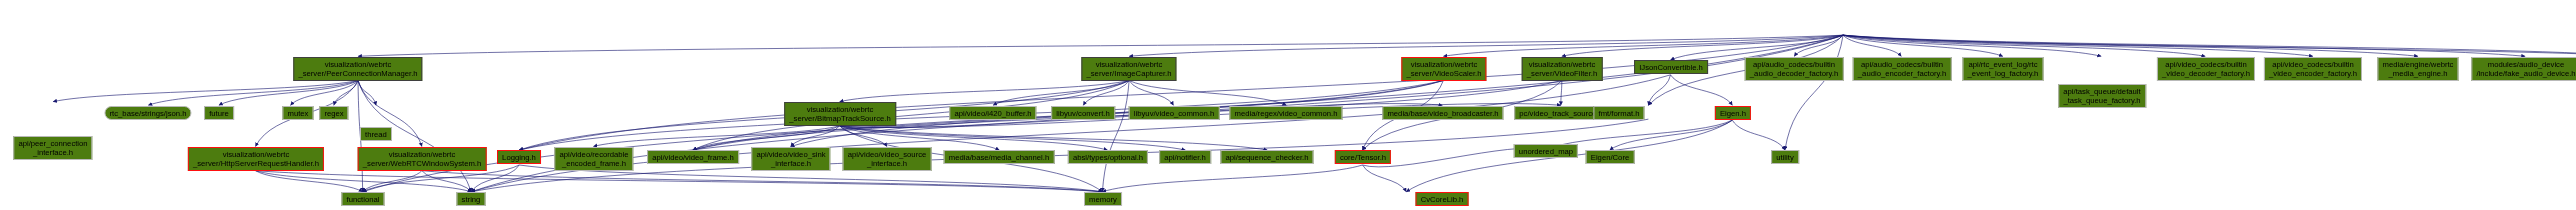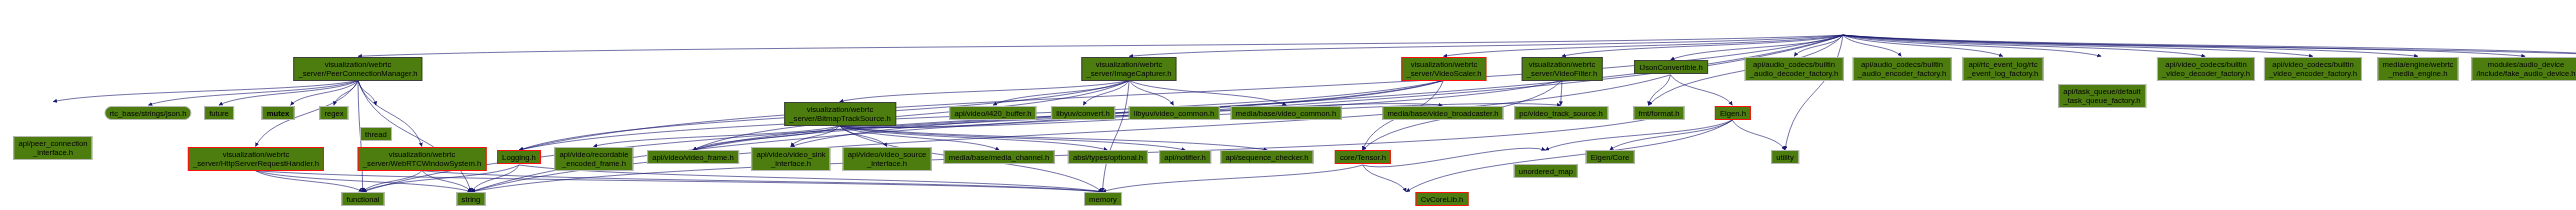--- a/index.html
+++ b/index.html
@@ -131,51 +131,51 @@
     <div class="node" style="left: 2313px; top: 57px;">api/video_codecs/builtin
 _video_encoder_factory.h</div>
     <div class="node" style="left: 2418px; top: 57px;">media/engine/webrtc
 _media_engine.h</div>
     <div class="node" style="left: 2526px; top: 57px;">modules/audio_device
 /include/fake_audio_device.h</div>
     <div class="node" style="left: 53px; top: 102px; margin-top: 34px;">api/peer_connection
 _interface.h</div>
     <div class="node" style="left: 148px; top: 106px; border-radius: 7px;">rtc_base/strings/json.h</div>
     <div class="node" style="left: 219px; top: 106px; text-align: center;">future</div>
-    <div class="node" style="left: 278px; top: 106px; font-weight: bold;">mutex</div>
+    <div class="node" style="left: 298px; top: 106px;">mutex</div>
     <div class="node" style="left: 334px; top: 106px;">regex</div>
     <div class="node" style="left: 376px; top: 106px; margin-top: 21px;">thread</div>
     <div class="node strong" style="left: 840px; top: 102px;">visualization/webrtc
 _server/BitmapTrackSource.h</div>
     <div class="node" style="left: 993px; top: 106px;">api/video/i420_buffer.h</div>
     <div class="node" style="left: 1083px; top: 106px;">libyuv/convert.h</div>
     <div class="node" style="left: 1174px; top: 106px;">libyuv/video_common.h</div>
-    <div class="node" style="left: 1286px; top: 106px;">media/base/video_common.h</div>
+    <div class="node" style="left: 1286px; top: 106px;">media/regex/video_common.h</div>
     <div class="node" style="left: 1443px; top: 106px;">media/base/video_broadcaster.h</div>
     <div class="node" style="left: 1561px; top: 106px;">pc/video_track_source.h</div>
-    <div class="node" style="left: 1619px; top: 106px; margin-left: 40px;">fmt/format.h</div>
+    <div class="node" style="left: 1619px; top: 106px;">fmt/format.h</div>
     <div class="node red" style="left: 1733px; top: 106px;">Eigen.h</div>
     <div class="node red" style="left: 256px; top: 147px;">visualization/webrtc
 _server/HttpServerRequestHandler.h</div>
     <div class="node red" style="left: 422px; top: 147px;">visualization/webrtc
 _server/WebRTCWindowSystem.h</div>
     <div class="node red" style="left: 519px; top: 150px;">Logging.h</div>
     <div class="node" style="left: 594px; top: 147px;">api/video/recordable
 _encoded_frame.h</div>
     <div class="node" style="left: 693px; top: 150px;">api/video/video_frame.h</div>
     <div class="node" style="left: 791px; top: 147px;">api/video/video_sink
 _interface.h</div>
     <div class="node" style="left: 887px; top: 147px;">api/video/video_source
 _interface.h</div>
     <div class="node" style="left: 999px; top: 150px;">media/base/media_channel.h</div>
     <div class="node" style="left: 1108px; top: 150px;">absl/types/optional.h</div>
     <div class="node" style="left: 1185px; top: 150px;">api/notifier.h</div>
     <div class="node" style="left: 1267px; top: 150px;">api/sequence_checker.h</div>
     <div class="node red" style="left: 1363px; top: 150px;">core/Tensor.h</div>
-    <div class="node" style="left: 1546px; top: 164px;">unordered_map</div>
+    <div class="node" style="left: 1546px; top: 144px;">unordered_map</div>
     <div class="node" style="left: 1610px; top: 150px;">Eigen/Core</div>
     <div class="node" style="left: 1785px; top: 150px;">utility</div>
     <div class="node" style="left: 363px; top: 192px;">functional</div>
     <div class="node" style="left: 471px; top: 192px;">string</div>
     <div class="node" style="left: 1103px; top: 192px;">memory</div>
     <div class="node red" style="left: 1406px; top: 192px; margin-left: 36px;">CvCoreLib.h</div>
   </div>
 
 
 </body></html>

